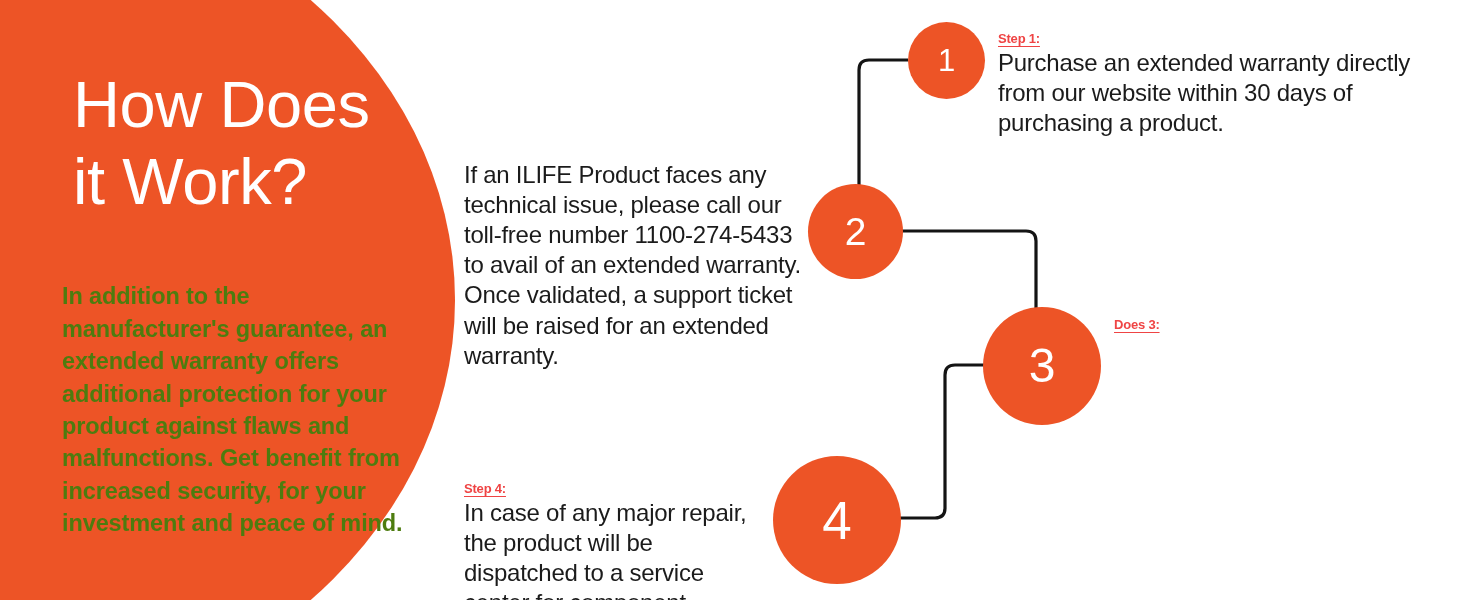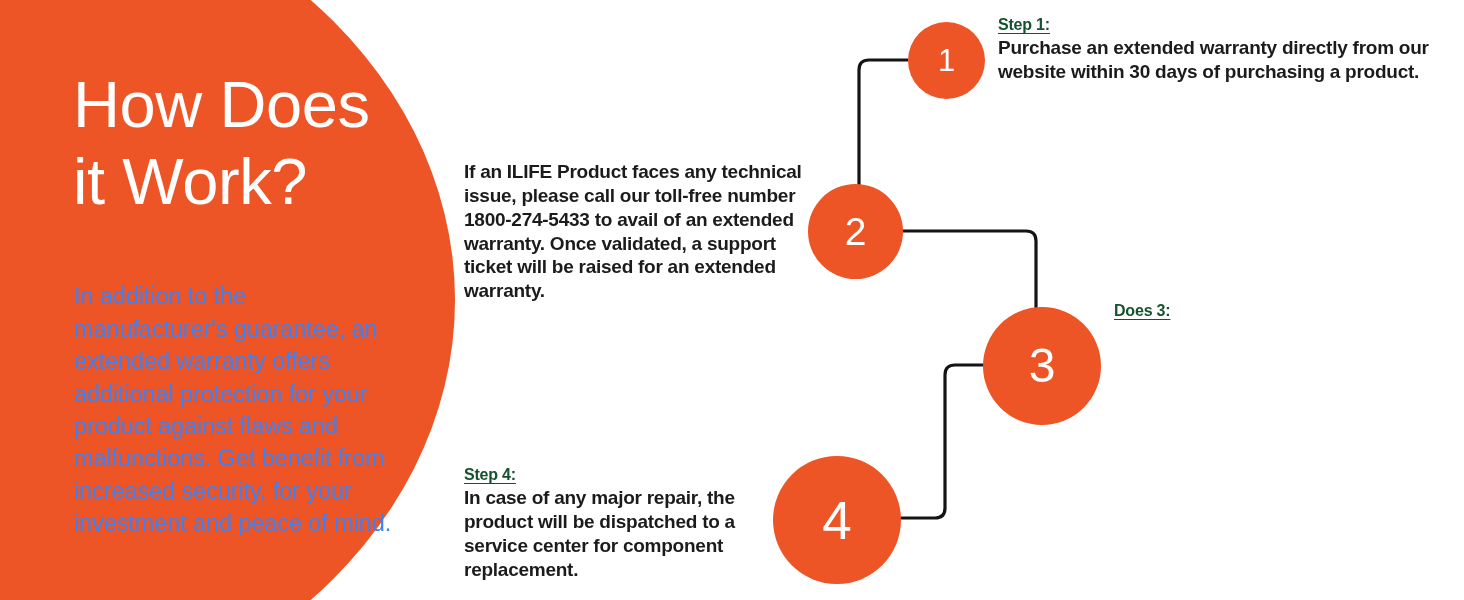--- a/index.html
+++ b/index.html
@@ -39,26 +39,26 @@
   #hero-title {
     font-size: 65px;
     line-height: 1.18;
     font-weight: 300;
     color: #ffffff;
     letter-spacing: -0.4px;
     margin: 11px;
     white-space: pre-line;
   }
   #hero-body {
-    margin: 12px;
+    margin: 0;
     margin-top: 60px;
     font-size: 23.5px;
     line-height: 1.38;
-    font-weight: 400;
-    color: #3b82f6;
+    font-weight: 700;
+    color: #4d7c0f;
     letter-spacing: -0.1px;
   }
 
   
   #flow {
     position: absolute;
     left: 0; top: 0;
     width: 1464px;
     height: 600px;
     z-index: 2;
@@ -88,32 +88,32 @@
   #node-2 { left: 808px;  top: 184px; width: 95px;  height: 95px;  font-size: 39px; }
   #node-3 { left: 983px;  top: 307px; width: 118px; height: 118px; font-size: 48px; }
   #node-4 { left: 773px;  top: 456px; width: 128px; height: 128px; font-size: 53px; }
 
   .step-block {
     position: absolute;
     z-index: 4;
     color: #1b1b1b;
   }
   .step-title {
-    font-size: 16px;
+    font-size: 13px;
     font-weight: 700;
     text-decoration: underline;
     text-underline-offset: 3px;
-    margin: 0 0 2px 0;
+    margin: 15px 0 2px 0;
     letter-spacing: -0.2px;
-    color: #14532d;
+    color: #ef4444;
   }
   .step-body {
-    font-size: 19px;
+    font-size: 24px;
     line-height: 1.255;
-    font-weight: 700;
+    font-weight: 400;
     margin: 0;
     letter-spacing: -0.25px;
     color: #1b1b1b;
   }
   #step-1 { left: 998px;  top: 16px;  width: 432px; }
   #step-2 { left: 464px;  top: 160px; width: 348px; }
   #step-3 { left: 1114px; top: 302px; width: 320px; }
   #step-4 { left: 464px;  top: 466px; width: 300px; }
 </style>
 </head>
@@ -140,21 +140,21 @@
     <div id="node-2" class="node-circle">2</div>
     <div id="node-3" class="node-circle">3</div>
     <div id="node-4" class="node-circle">4</div>
 
     <div id="step-1" class="step-block">
       <div class="step-title">Step 1: </div>
       <div class="step-body">Purchase an extended warranty directly from our website within 30 days of purchasing a product.</div>
     </div>
 
     <div id="step-2" class="step-block">
-      <div class="step-body">If an ILIFE Product faces any technical issue, please call our toll-free number 1800-274-5433 to avail of an extended warranty. Once validated, a support ticket will be raised for an extended warranty.</div>
+      <div class="step-body">If an ILIFE Product faces any technical issue, please call our toll-free number 1100-274-5433 to avail of an extended warranty. Once validated, a support ticket will be raised for an extended warranty.</div>
     </div>
 
     <div id="step-3" class="step-block">
       <div class="step-title">Does 3: </div>
     </div>
 
     <div id="step-4" class="step-block">
       <div class="step-title">Step 4: </div>
       <div class="step-body">In case of any major repair, the product will be dispatched to a service center for component replacement.</div>
     </div>

